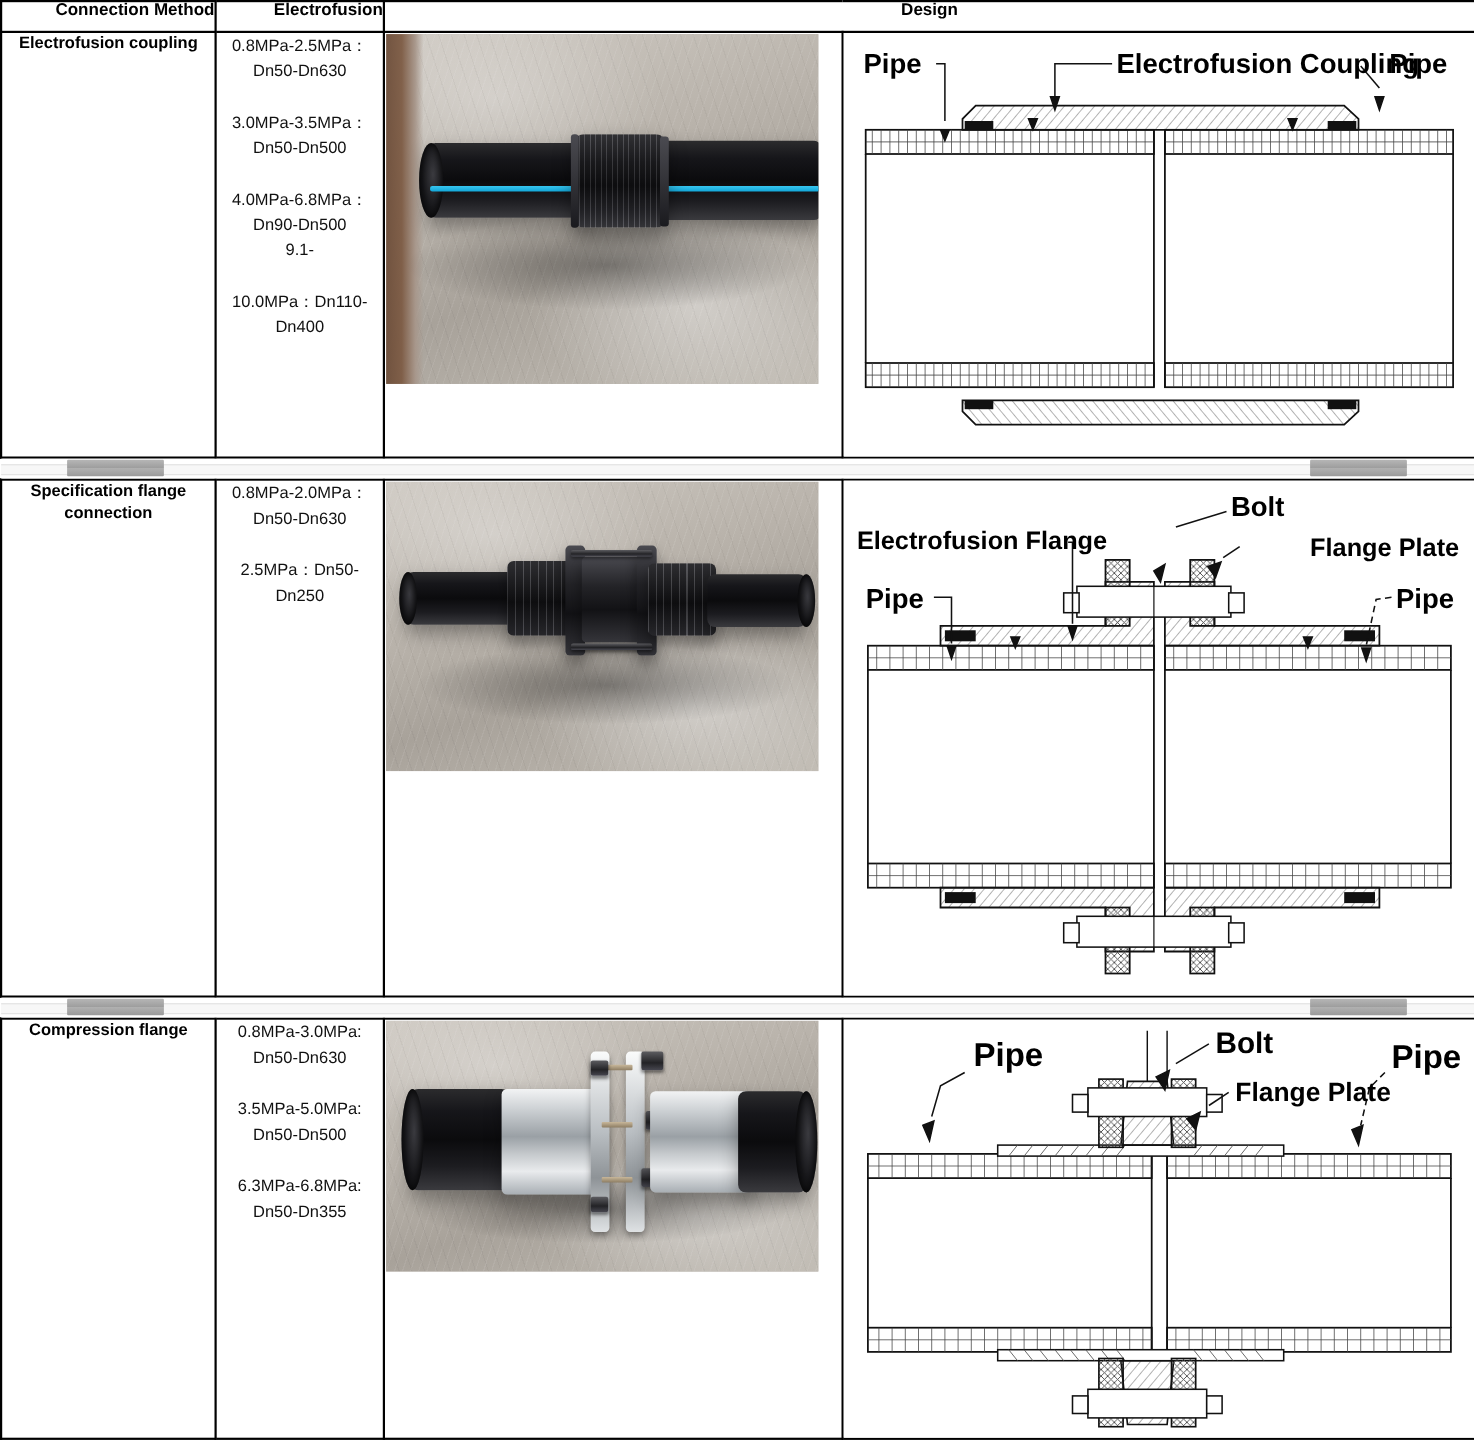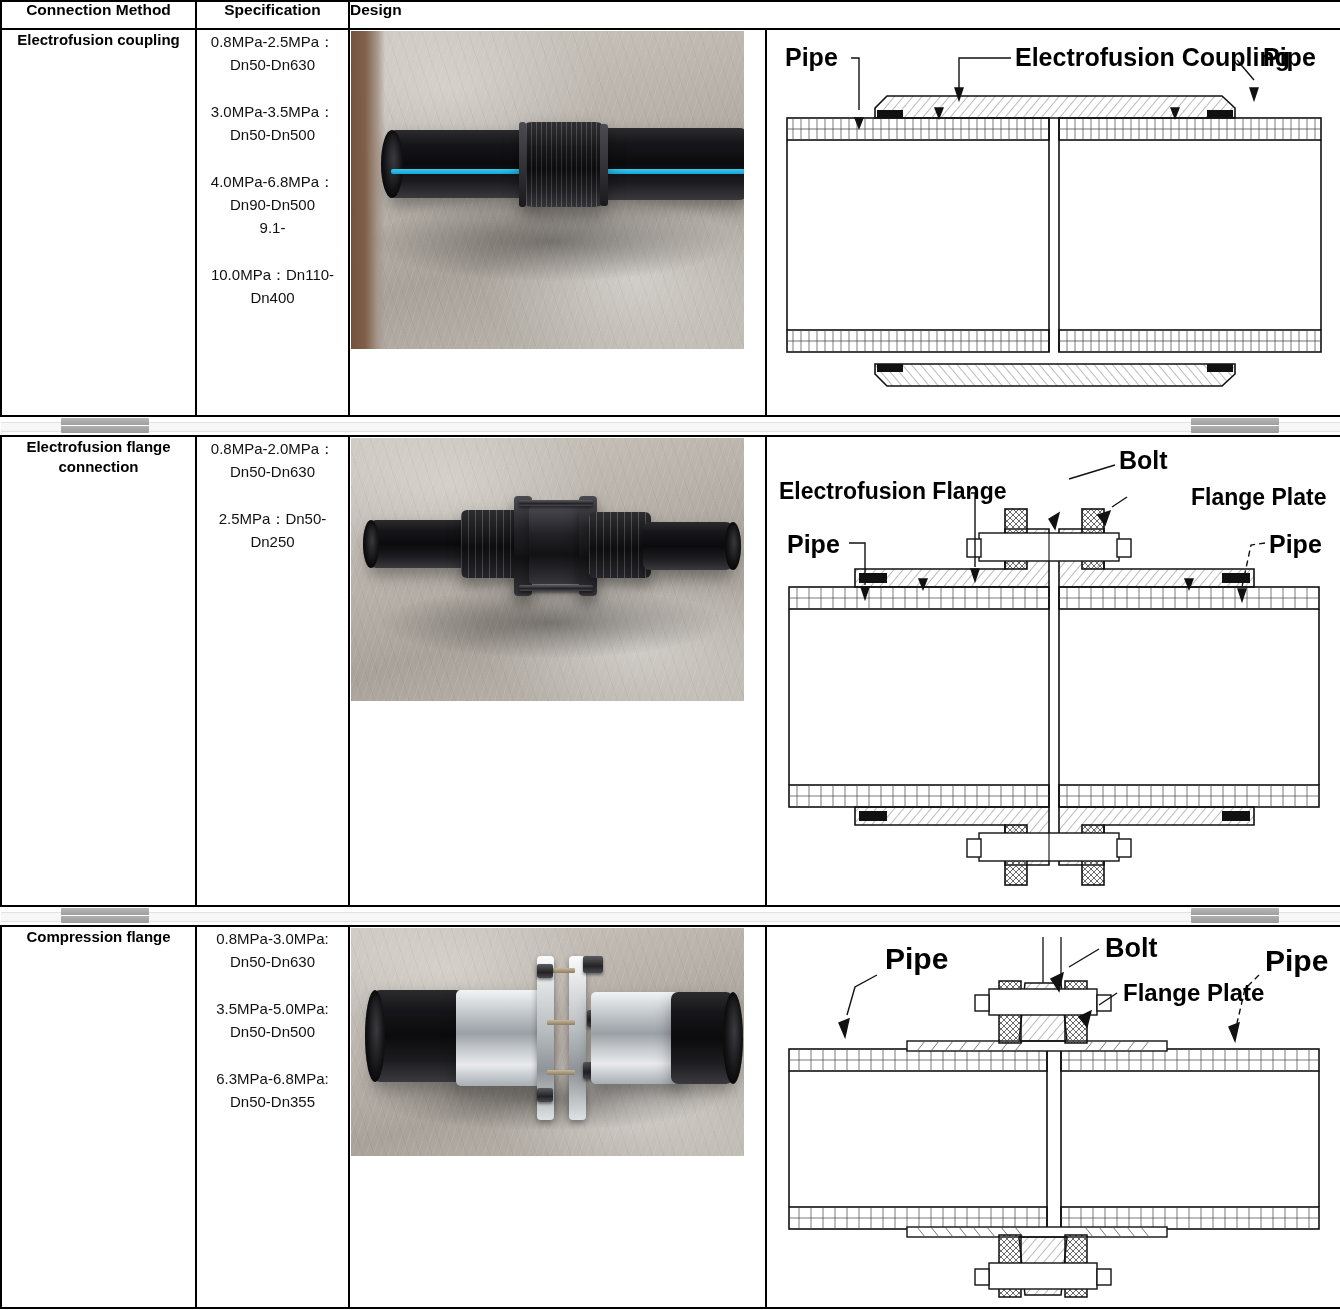--- a/index.html
+++ b/index.html
@@ -31,25 +31,25 @@
   .col-method  { width: 195px; }
   .col-spec    { width: 153px; }
   .col-photo   { width: 417px; }
   .col-design  { width: 575px; }
 
   .hdr-cell {
     height: 28px;
     font-size: 15.5px;
     font-weight: bold;
     color: #000;
-    text-align: left;
+    text-align: center;
     padding: 3px 0 0 6px;
     line-height: 1.05;
   }
-  .hdr-center { text-align: center; padding-left: 0; }
+  .hdr-center { text-align: right; padding-left: 0; }
 
   .cell-method {
     font-size: 15px;
     font-weight: bold;
     text-align: center;
     padding: 8px 4px 0 4px;
     line-height: 1.35;
   }
   .cell-spec {
     font-size: 15px;
@@ -216,21 +216,21 @@
     <colgroup>
       <col class="col-method">
         <col class="col-spec">
         <col class="col-photo">
         <col class="col-design">
     </colgroup>
 
     <tbody>
         <tr>
       <th class="hdr-cell hdr-center">Connection Method</th>
-      <th class="hdr-cell hdr-center">Specification</th>
+      <th class="hdr-cell hdr-center">Electrofusion</th>
       <th class="hdr-cell" colspan="2">Design</th>
     </tr>
 
     <tr>
       <td class="cell-method">Electrofusion coupling</td>
       <td class="cell-spec">0.8MPa-2.5MPa：Dn50-Dn630
 
 3.0MPa-3.5MPa：Dn50-Dn500
 
 4.0MPa-6.8MPa：Dn90-Dn500
@@ -456,21 +456,21 @@
     <tr class="sep-row">
       <td colspan="4">
         <div class="sep-strip">
           <div class="sep-tab left"></div>
           <div class="sep-tab right"></div>
         </div>
       </td>
     </tr>
 
     <tr>
-      <td class="cell-method">Electrofusion flange connection</td>
+      <td class="cell-method">Specification flange connection</td>
       <td class="cell-spec">0.8MPa-2.0MPa：Dn50-Dn630
 
 2.5MPa：Dn50-Dn250</td>
 
       <td class="cell-photo">
         <div class="photo p2">
           <div class="bench"></div>
           <div class="shadow-blob" style="left:30px; top:150px; width:340px; height:70px;"></div>
 
           <div class="pipe-body" style="left:18px; top:82px; width:100px; height:48px;"></div>

